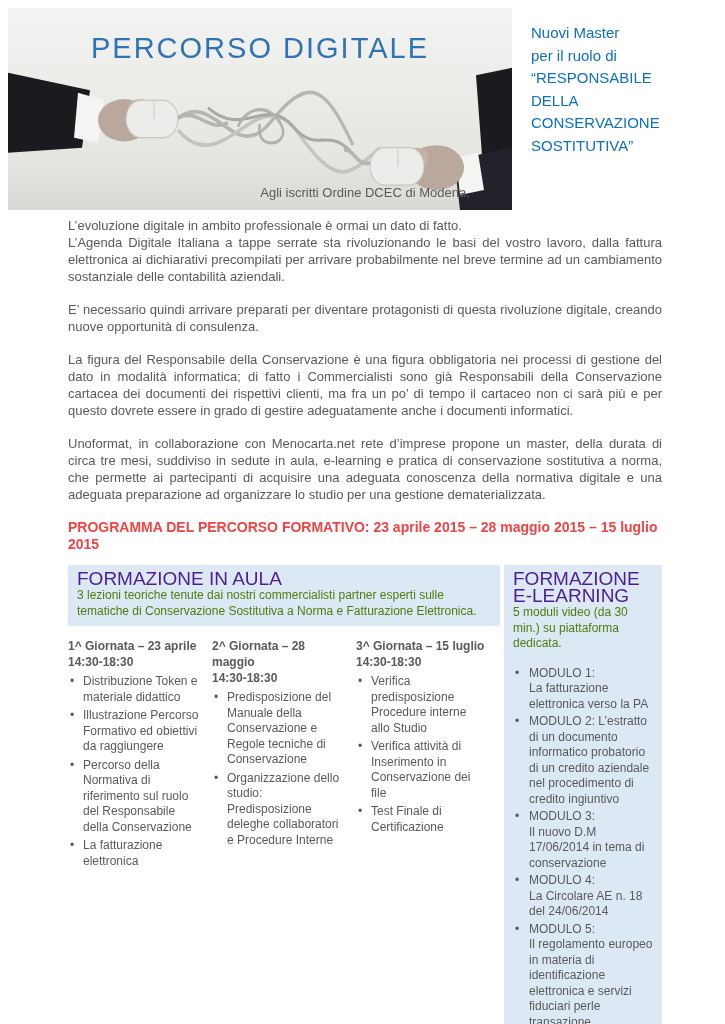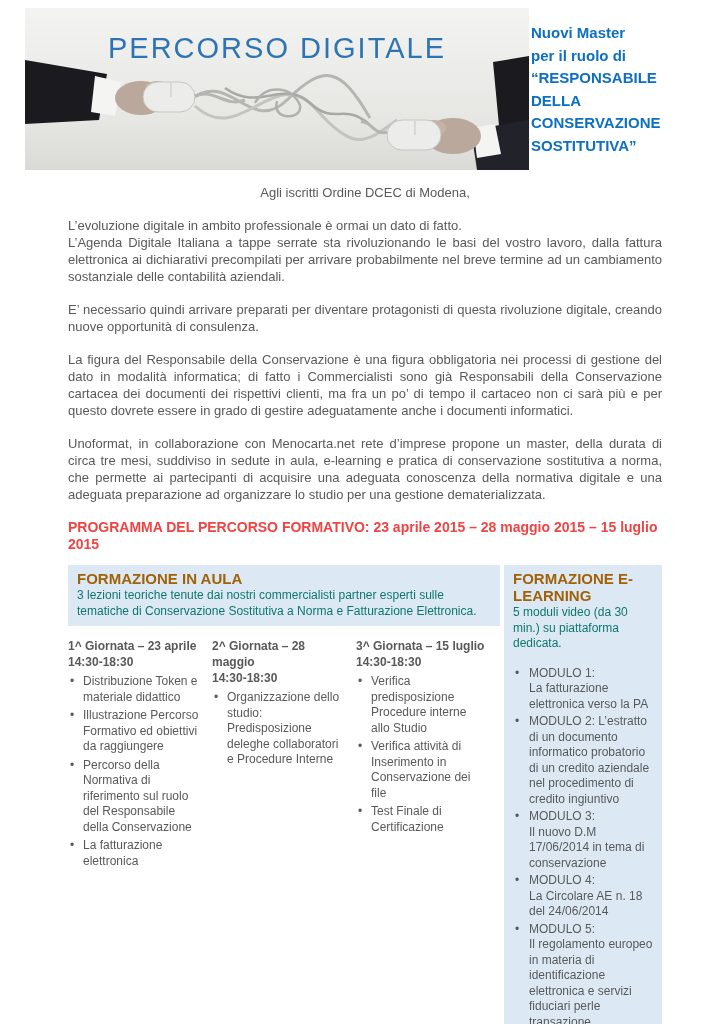--- a/index.html
+++ b/index.html
@@ -6,33 +6,33 @@
   html,body { background:#ffffff; }
   body {
     width:725px; height:1024px;
     font-family:"Liberation Sans", sans-serif;
     color:#595959;
   }
   .page { position:relative; width:725px; height:1024px; background:#fff; overflow:hidden; }
 
   
   .banner {
-    position:absolute; top:8px; left:25px; width:504px; height:162px;
+    position:absolute; top:8px; left:8px; width:504px; height:202px;
     overflow:hidden;
   }
   .banner svg { display:block; width:100%; height:100%; }
   .banner-title {
     position:absolute; top:24px; left:0; width:100%;
     text-align:center;
     font-size:29px; font-weight:400; letter-spacing:2px;
     color:#2e74b5;
   }
   .side-title {
     position:absolute; top:22px; left:531px; width:186px;
-    color:#0d6fc0; font-weight:bold;
+    color:#0d6fc0; font-weight:normal;
     font-size:15px; line-height:22.5px;
     white-space:pre-line;
   }
 
   
   .content {
     position:absolute; top:184px; left:68px; width:594px;
     font-size:13px; line-height:17px; color:#595959;
   }
   .content p {
@@ -44,22 +44,22 @@
   .program-heading {
     color:#ef4444; font-weight:bold; font-size:14px;
     margin-bottom:12px;
   }
 
   
   .program { display:flex; align-items:flex-start; }
   .program-left { width:432px; margin-right:4px; }
   .blue-cell { background:#dce9f5; }
   .aula-head { padding:5px 9px 7px 9px; }
-  .cell-title { font-weight:bold; font-size:15px; color:#a16207; margin-bottom:1px; }
-  .cell-desc  { font-size:12px; line-height:15.5px; color:#0f766e; }
+  .cell-title { font-weight:normal; font-size:19px; color:#4c1d95; margin-bottom:1px; }
+  .cell-desc  { font-size:12px; line-height:15.5px; color:#4d7c0f; }
 
   .days { display:flex; margin-top:12px;justify-content:flex-end; }
   .day-col { width:144px; padding-right:13px; }
   .day-title { font-weight:bold; font-size:12px; line-height:16px; color:#595959; }
   .day-time  { font-weight:bold; font-size:12px; line-height:16px; color:#595959; margin-bottom:4px; }
 
   ul.bullets { list-style:none; }
   ul.bullets li {
     position:relative;
     padding-left:15px;
@@ -159,20 +159,21 @@
               <li>Illustrazione Percorso Formativo ed obiettivi da raggiungere</li>
               <li>Percorso della Normativa di riferimento sul ruolo del Responsabile della Conservazione</li>
               <li>La fatturazione elettronica</li>
             </ul>
           </div>
 
           <div class="day-col">
             <div class="day-title">2^ Giornata – 28 maggio</div>
             <div class="day-time">14:30-18:30</div>
             <ul class="bullets">
+              <li>Predisposizione del Manuale della Conservazione e Regole tecniche di Conservazione</li>
               <li>Organizzazione dello studio: Predisposizione deleghe collaboratori e Procedure Interne</li>
             </ul>
           </div>
 
           <div class="day-col">
             <div class="day-title">3^ Giornata – 15 luglio</div>
             <div class="day-time">14:30-18:30</div>
             <ul class="bullets">
               <li>Verifica predisposizione Procedure interne allo Studio</li>
               <li>Verifica attività di Inserimento in Conservazione dei file</li>

